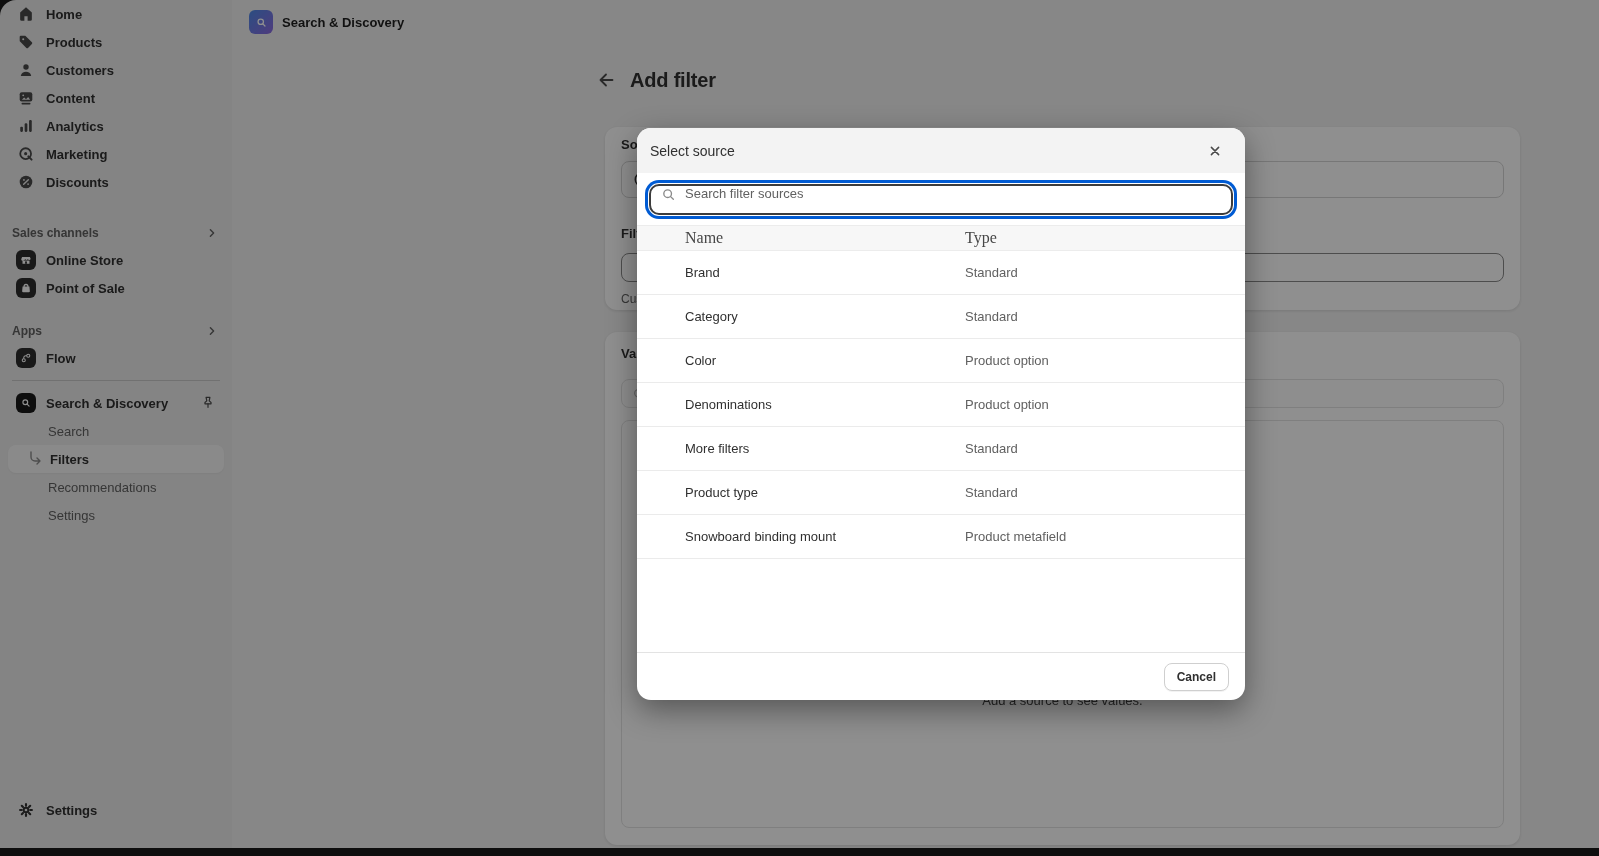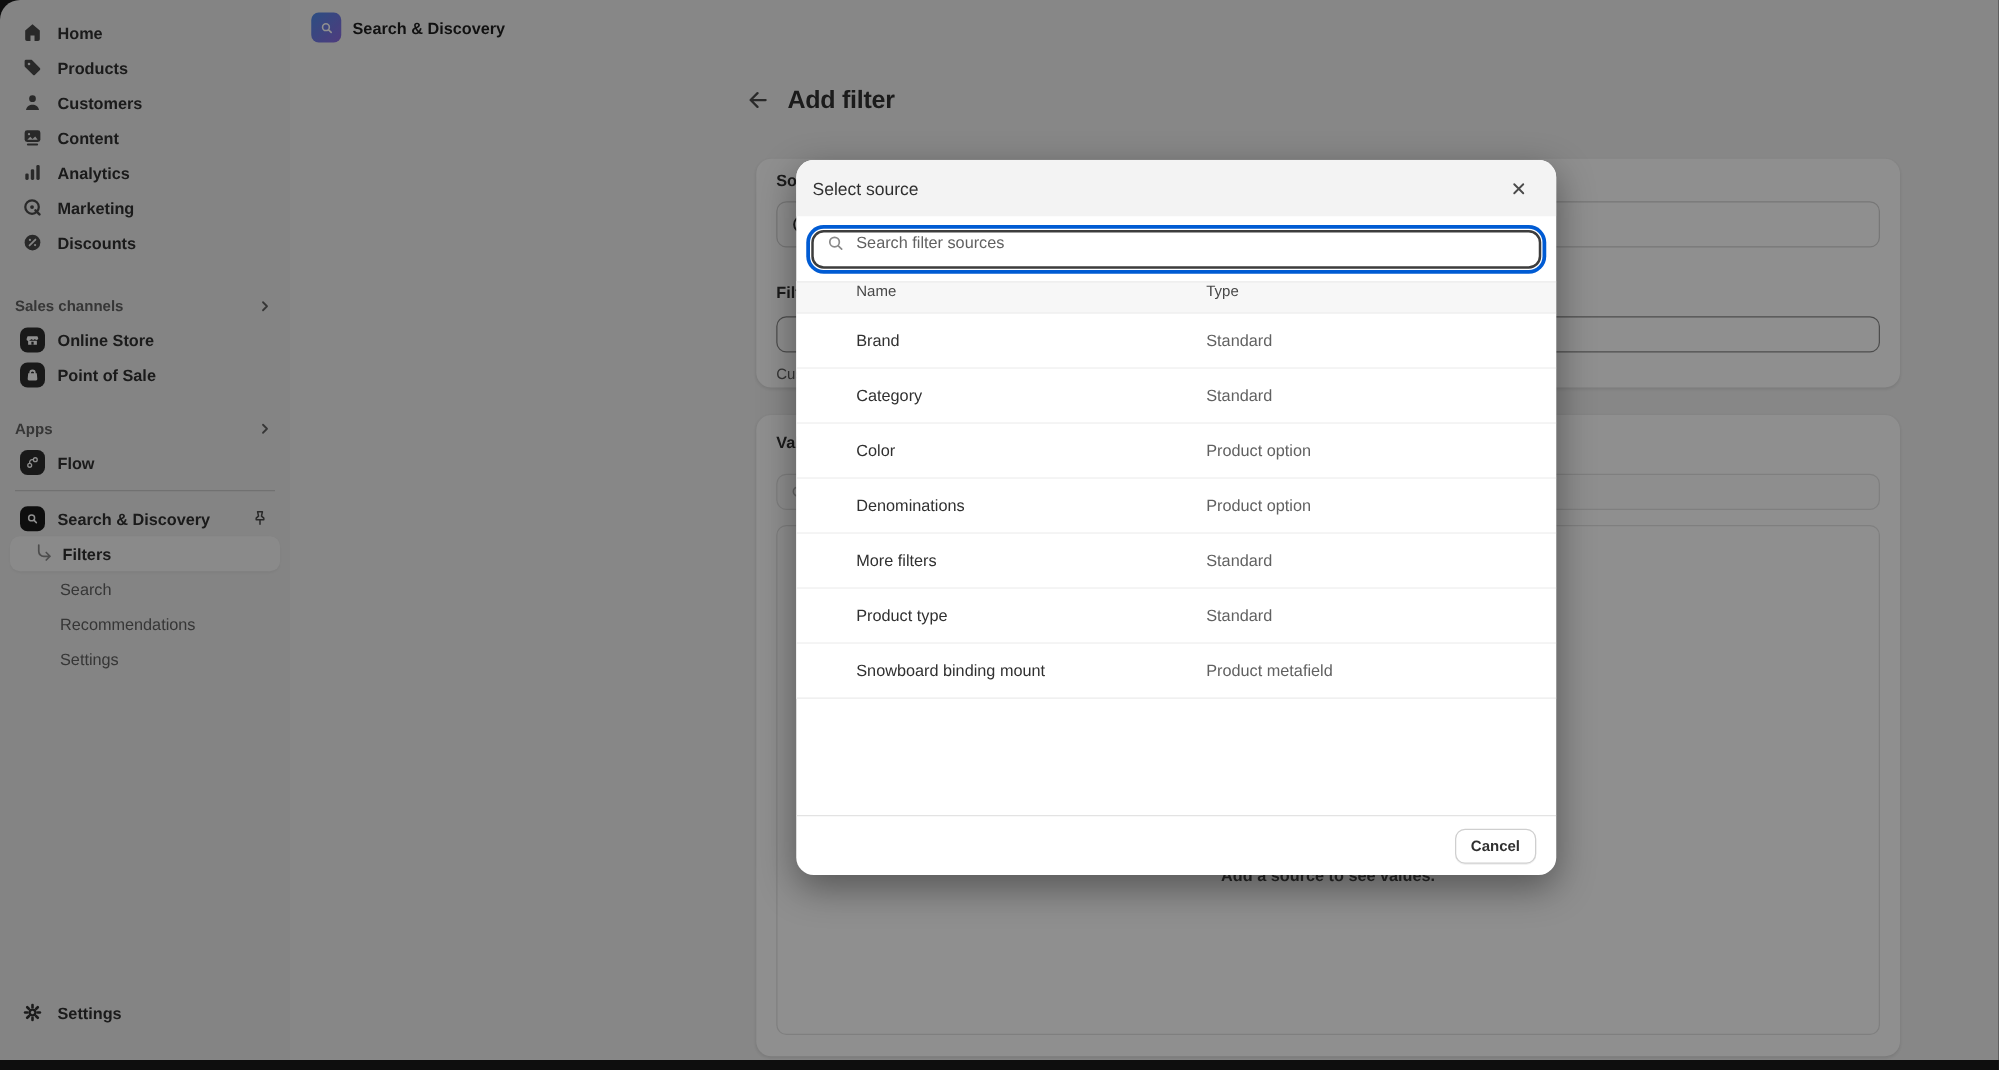--- a/index.html
+++ b/index.html
@@ -8,21 +8,21 @@
     position:relative; width:1599px; height:856px; overflow:hidden;
     background:#1a1a1a; font-family:"Liberation Sans",sans-serif;
     -webkit-font-smoothing:antialiased;
   }
   
   .sidebar {
     position:absolute; left:0; top:0; width:232px; height:848px;
     background:#ebebeb; border-top-left-radius:16px;
     display:flex; flex-direction:column; z-index:1;
   }
-  .nav { padding-top:12px; }
+  .nav { }
   .nav-item {
     display:flex; align-items:center; gap:10px; height:28px;
     margin:0 8px; padding:0 8px; border-radius:8px;
     font-size:13px; font-weight:600; color:#303030; cursor:pointer;
   }
   .nav-icon { width:20px; height:20px; flex:0 0 20px; display:flex; align-items:center; justify-content:center; color:#4a4a4a; }
   .nav-section {
     display:flex; align-items:center; justify-content:space-between;
     height:26px; margin:24px 8px 0; padding:0 4px;
     font-size:12px; font-weight:600; color:#616161; cursor:pointer;
@@ -79,21 +79,21 @@
   }
   .label-gap { margin-top:28px; margin-bottom:12px; }
   .helper-text { margin-top:10px; font-size:12px; color:#616161; }
   .values-search {
     margin-top:18px; height:29px; border:1px solid #e3e3e3; border-radius:8px;
     background:#fdfdfd; display:flex; align-items:center; gap:8px; padding:0 9px;
     width:883px;
   }
   .values-panel {
     position:relative; margin-top:12px; height:408px; width:883px;
-    border:1px solid #e3e3e3; border-radius:8px; background:#fff;font-weight:bold;
+    border:1px solid #e3e3e3; border-radius:8px; background:#fff;
   }
   .values-empty { position:absolute; top:272px; left:0; right:0; text-align:center; font-size:13px; color:#474747; }
   
   .backdrop { position:absolute; inset:0; background:rgba(0,0,0,.44); z-index:40; }
   .modal {
     position:absolute; left:637px; top:128px; width:608px; height:572px;
     background:#fff; border-radius:14px; z-index:50; overflow:hidden;
     box-shadow:0 10px 30px rgba(0,0,0,.4);
     display:flex; flex-direction:column;
   }
@@ -109,21 +109,21 @@
     border:2px solid #3d3d3d; border-radius:10px; background:#fff;
     box-shadow:0 0 0 1px #ffffff, 0 0 0 4px #005bd3;
   }
   .search-box input {
     border:none; outline:none; flex:1; font-size:13px; color:#303030;
     font-family:"Liberation Sans",sans-serif; background:transparent;
   }
   .search-box input::placeholder { color:#616161; }
   .tbl-head {
     height:26px; background:#f7f7f7; border-top:1px solid #ececec; border-bottom:1px solid #ececec;
-    display:flex; align-items:flex-start; font-size:12px; color:#474747;
+    display:flex; align-items:center; font-size:16px; color:#474747;font-family:Liberation Serif, serif;
   }
   .cell-name { padding-left:48px; flex:0 0 328px; }
   .cell-type { flex:1; }
   .tbl-row {
     height:44px; display:flex; align-items:center; font-size:13px;
     border-bottom:1px solid #ebebeb; cursor:pointer; background:#fff;
   }
   .tbl-row .cell-name { color:#303030; }
   .tbl-row .cell-type { color:#616161; }
   .modal-spacer { flex:1; }
@@ -283,30 +283,30 @@
         </span>
         <span>Search &amp; Discovery</span>
         <span class="pin-btn">
           <svg width="16" height="16" viewBox="0 0 20 20">
               <path fill="none" stroke="#4a4a4a" stroke-width="1.5" stroke-linejoin="round" d="M7.6 3h4.8l-.9 4.4 2.3 2V11H6.2V9.4l2.3-2Z"></path>
               <path d="M10 11v4.4" stroke="#4a4a4a" stroke-width="1.5" stroke-linecap="round"></path>
             </svg>
         </span>
       </div>
 
+      <div class="nav-sub">
+        <span>Search</span>
+      </div>
       <div class="nav-sub active">
         <span>
           <svg width="16" height="16" viewBox="0 0 16 16">
               <path d="M3 1v5a4 4 0 0 0 4 4h5m-3-3 3 3-3 3" fill="none" stroke="#8a8a8a" stroke-width="1.4" stroke-linecap="round" stroke-linejoin="round"></path>
             </svg>
         </span>
         <span>Filters</span>
-      </div>
-      <div class="nav-sub">
-        <span>Search</span>
       </div>
       <div class="nav-sub">
         <span>Recommendations</span>
       </div>
       <div class="nav-sub">
         <span>Settings</span>
       </div>
     </div>
 
     <div class="sidebar-footer">

